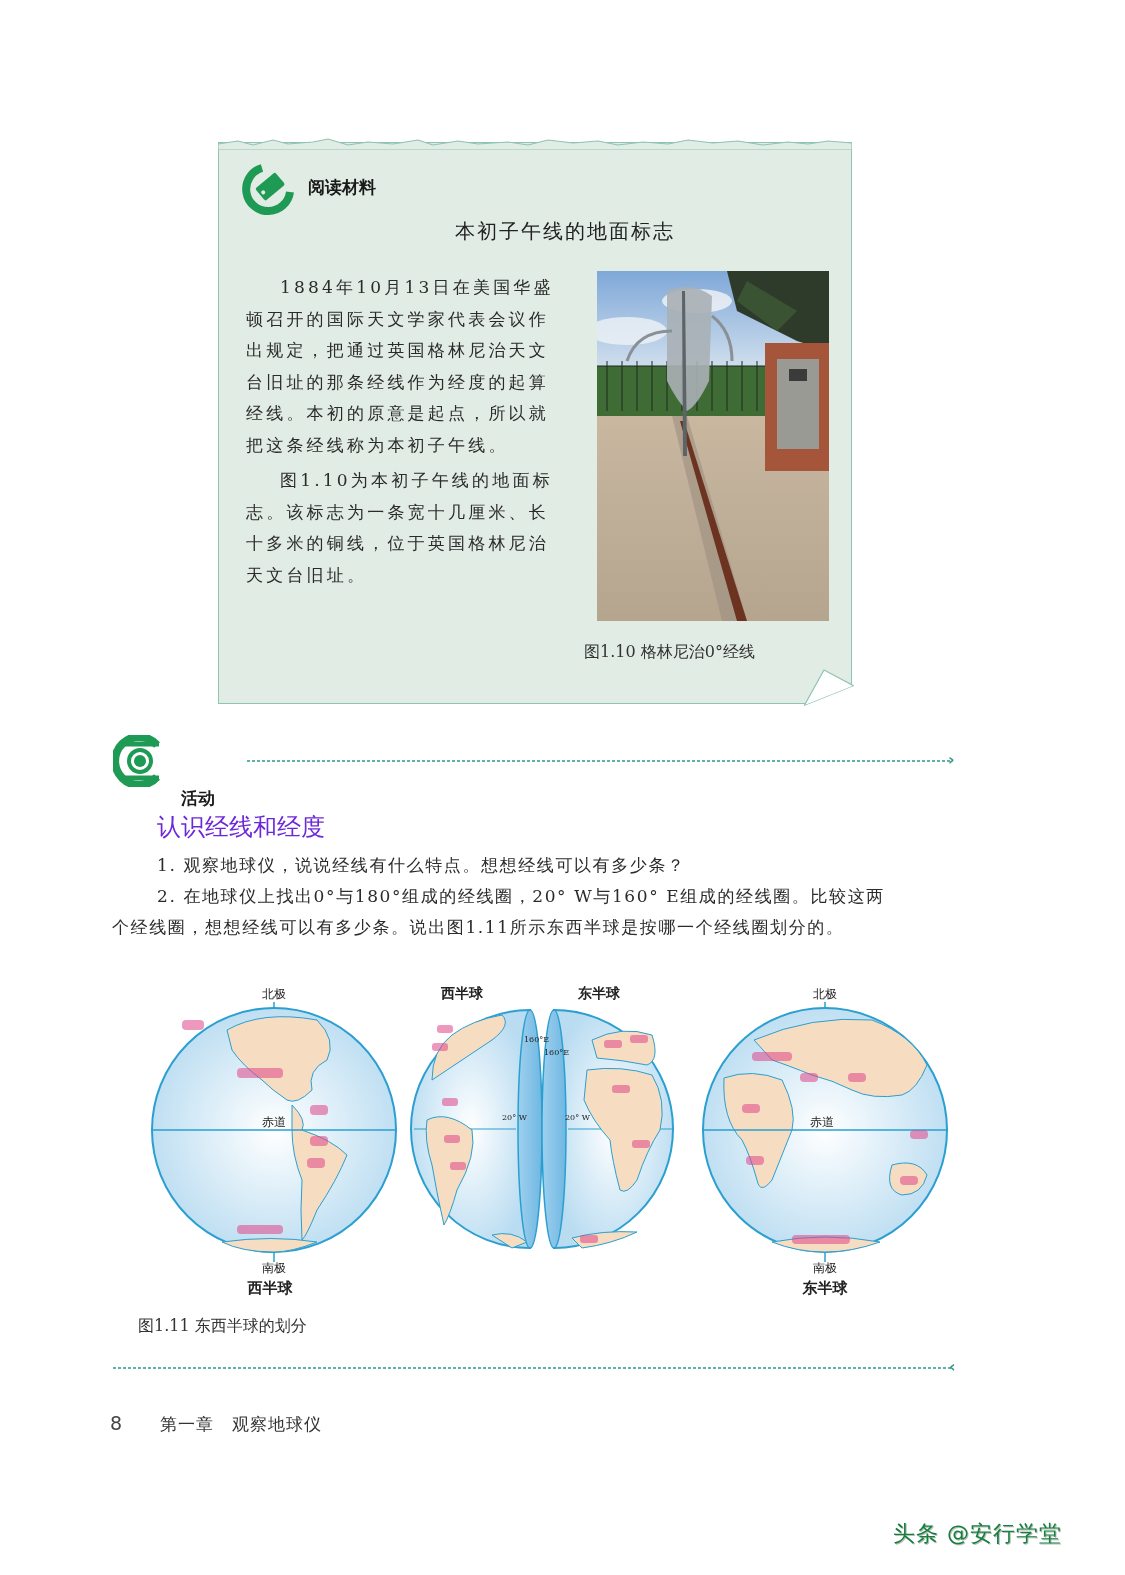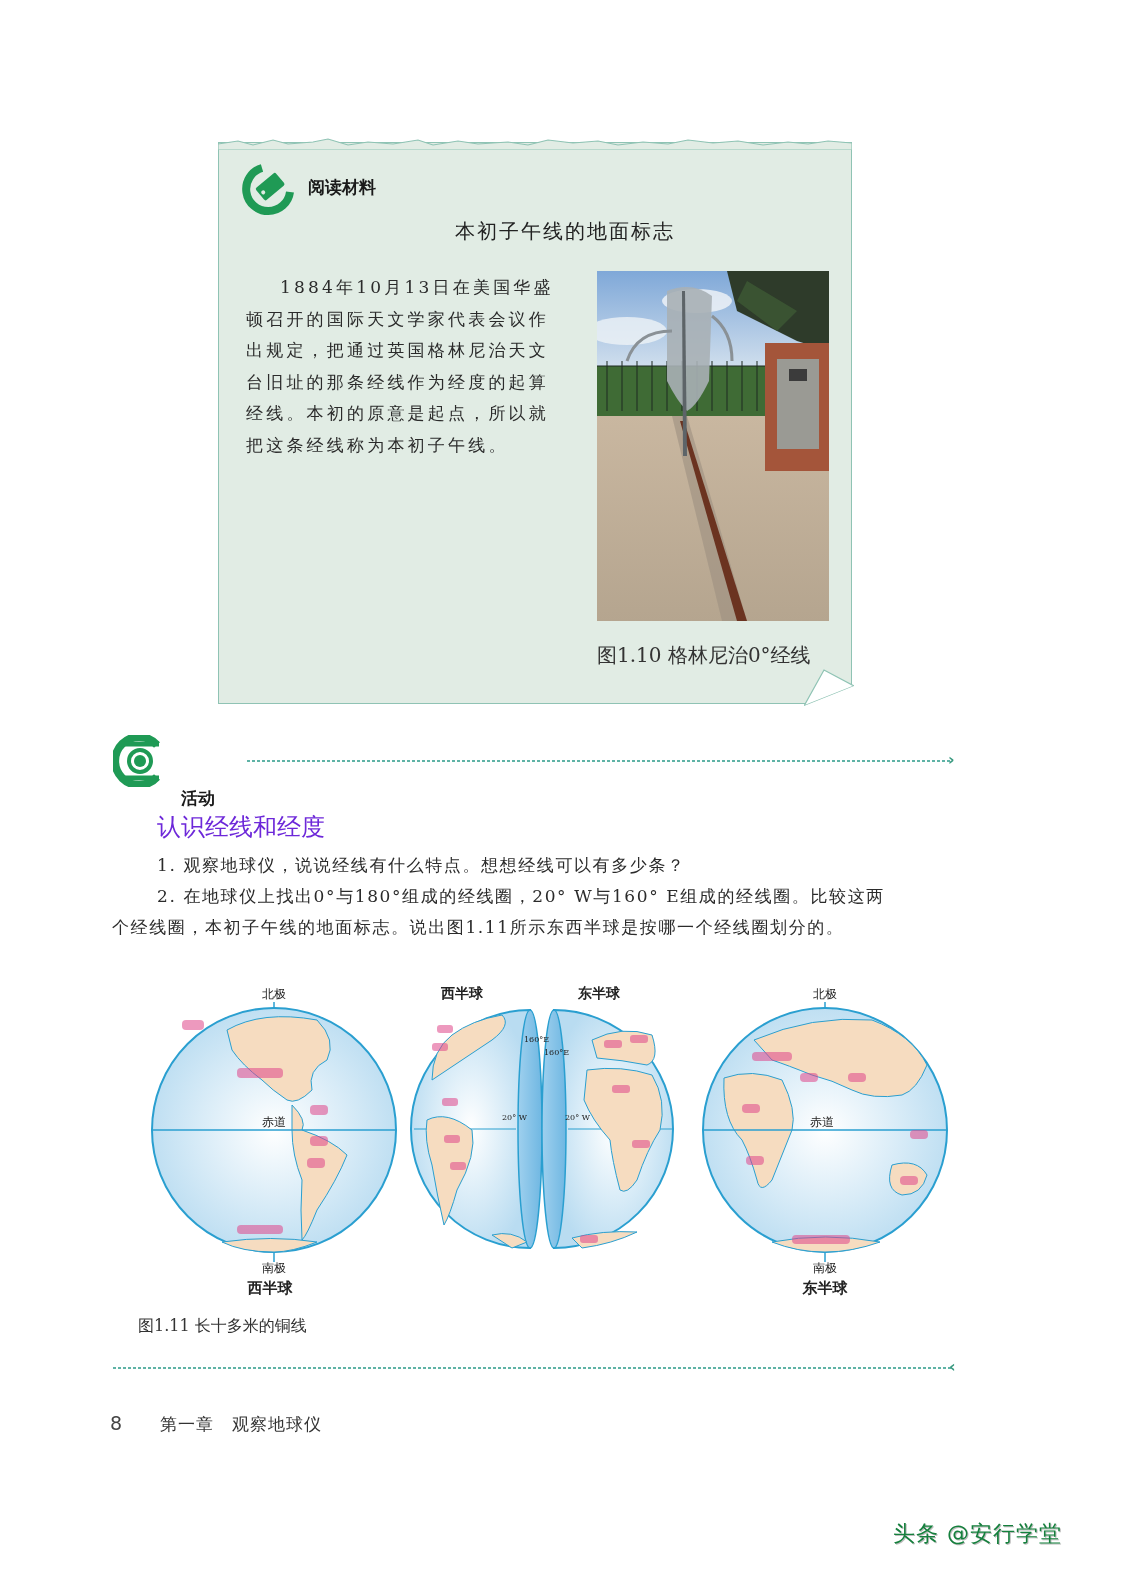--- a/index.html
+++ b/index.html
@@ -13,21 +13,21 @@
   .reading-box-top { left:218px; top:136px; width:634px; height:14px; }
   .reading-icon { left:240px; top:162px; width:56px; height:56px; }
   .reading-label { left:308px; top:176px; font-family:"DejaVu Sans", sans-serif; font-weight:bold;
                    font-size:17px; color:#1a1a1a;text-align:center; }
   .reading-title { left:218px; top:218px; width:634px; text-align:center; font-size:20px; letter-spacing:2px;
                    padding-left:60px; box-sizing:border-box; color:#222; }
   .reading-body { left:242px; top:268px; width:324px; font-size:17px; line-height:31.5px; letter-spacing:3.2px;
                   color:#2b2b2b; }
   .reading-body p { margin:4px; text-indent:2em; }
   .photo { left:597px; top:271px; width:232px; height:350px; overflow:hidden; }
-  .photo-caption { left:597px; top:642px; font-size:20px; color:#333; }
+  .photo-caption { left:584px; top:642px; font-size:16px; color:#333; }
   .fold { left:804px; top:660px; width:50px; height:46px; }
 
   
   .activity-icon { left:113px; top:735px; width:52px; height:52px; }
   .activity-label { left:181px; top:751px; font-family:"DejaVu Sans", sans-serif; font-weight:bold;
                     font-size:17px; color:#1a1a1a;margin-top:36px; }
   .dots-top { left:246px; top:760px; width:705px; height:2px;
               background-image:radial-gradient(circle, #5fb3a6 45%, transparent 50%);
               background-size:5px 2px; }
   .arrow-right { left:948px; top:750px; color:#3a9a80; font-size:16px; font-family:"DejaVu Sans", sans-serif; font-weight:bold; }
@@ -65,20 +65,21 @@
   <g transform="rotate(-40 30 26)">
     <rect x="18" y="17" width="26" height="16" rx="2" fill="#1f9a55"></rect>
     <circle cx="22" cy="25" r="2" fill="#e1ece4"></circle>
   </g>
 </svg>
 <div class="abs reading-label">阅读材料</div>
 <div class="abs reading-title">本初子午线的地面标志</div>
 
 <div class="abs reading-body">
   <p>1884年10月13日在美国华盛顿召开的国际天文学家代表会议作出规定，把通过英国格林尼治天文台旧址的那条经线作为经度的起算经线。本初的原意是起点，所以就把这条经线称为本初子午线。</p>
+  <p>图1.10为本初子午线的地面标志。该标志为一条宽十几厘米、长十多米的铜线，位于英国格林尼治天文台旧址。</p>
 </div>
 
 <div class="abs photo">
   <svg width="232" height="350" viewBox="0 0 232 350">
     <defs>
       <linearGradient id="sky" x1="0" y1="0" x2="0" y2="1">
         <stop offset="0" stop-color="#7fa8d8"></stop>
           <stop offset="1" stop-color="#dbe6f0"></stop>
       </linearGradient>
       <linearGradient id="ground" x1="0" y1="0" x2="0" y2="1">
@@ -131,21 +132,21 @@
   <circle cx="27" cy="26" r="11" fill="none" stroke="#1f9a55" stroke-width="4"></circle>
   <circle cx="27" cy="26" r="6" fill="#1f9a55"></circle>
 </svg>
 <div class="abs activity-label">活动</div>
 <div class="abs dots-top"></div>
 <div class="abs arrow-right">›</div>
 
 <div class="abs act-title">认识经线和经度</div>
 <div class="abs act-line q1">1. 观察地球仪，说说经线有什么特点。想想经线可以有多少条？</div>
 <div class="abs act-line q2">2. 在地球仪上找出0°与180°组成的经线圈，20° W与160° E组成的经线圈。比较这两</div>
-<div class="abs act-line q3">个经线圈，本初子午线的地面标志。说出图1.11所示东西半球是按哪一个经线圈划分的。</div>
+<div class="abs act-line q3">个经线圈，想想经线可以有多少条。说出图1.11所示东西半球是按哪一个经线圈划分的。</div>
 
 <div class="abs globe-svg">
   <svg width="860" height="330" viewBox="0 0 860 330" font-family="DejaVu Sans, sans-serif">
     <defs>
       <radialGradient id="oc" cx="0.5" cy="0.5" r="0.55">
         <stop offset="0" stop-color="#ffffff"></stop>
           <stop offset="1" stop-color="#b9dcf1"></stop>
       </radialGradient>
       <linearGradient id="band" x1="0" y1="0" x2="1" y2="0">
         <stop offset="0" stop-color="#9fd0ee"></stop>
@@ -227,21 +228,21 @@
         <rect x="660" y="255" width="58" height="9" rx="4"></rect>
           <rect x="778" y="150" width="18" height="9" rx="4"></rect>
       </g>
     </g>
     <text x="693" y="18" font-size="12" text-anchor="middle" fill="#222">北极</text>
     <text x="690" y="146" font-size="12" text-anchor="middle" fill="#222">赤道</text>
     <text x="693" y="292" font-size="12" text-anchor="middle" fill="#222">南极</text>
     <text x="693" y="313" font-size="15" font-weight="bold" text-anchor="middle" fill="#222">东半球</text>
   </svg>
 </div>
-<div class="abs fig-caption">图1.11  长十多米的铜线</div>
+<div class="abs fig-caption">图1.11  东西半球的划分</div>
 
 <div class="abs dots-bottom"></div>
 <div class="abs arrow-left">‹</div>
 
 <div class="abs page-num">8</div>
 <div class="abs chapter">第一章　观察地球仪</div>
 
 <div class="abs watermark">头条 @安行学堂</div>
 
 </body></html>

